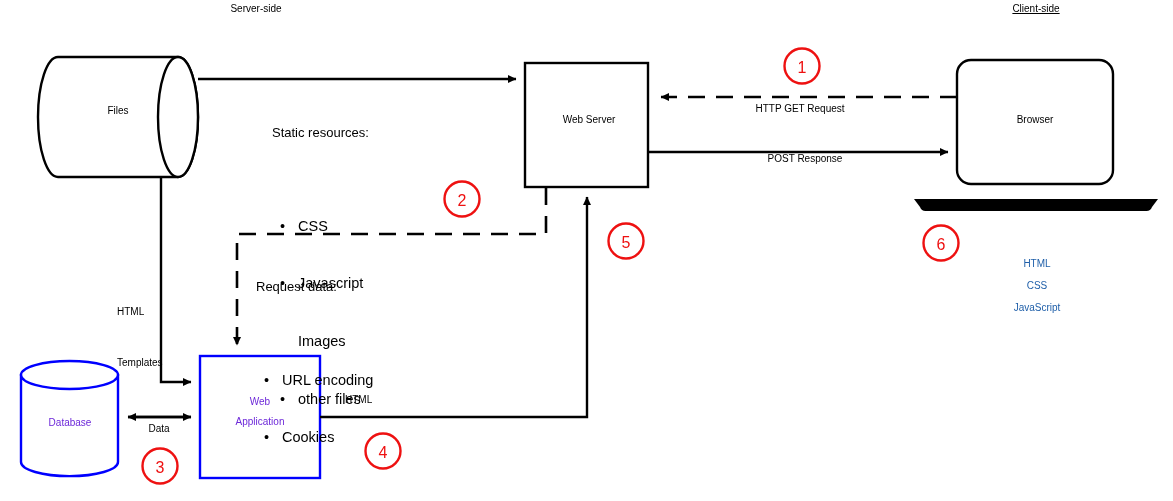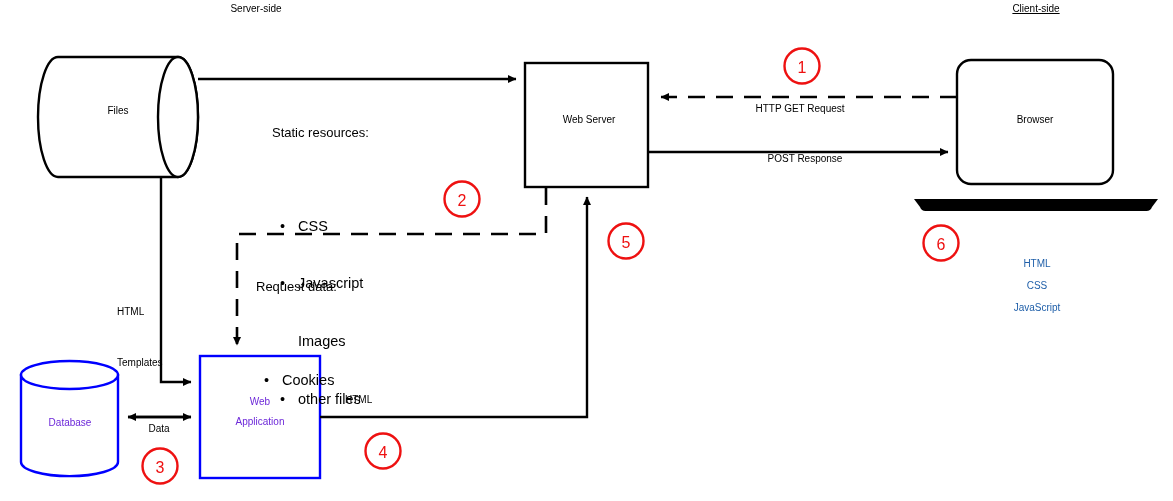--- a/index.html
+++ b/index.html
@@ -114,20 +114,21 @@
       <li class="b">CSS</li>
       <li class="b">Javascript</li>
       <li>Images</li>
       <li class="b">other files</li>
     </ul>
   </div>
 
   <div class="lbl" style="left:256px;top:241px;">
     <div class="t14">Request data:</div>
     <ul class="bl">
+      <li class="b">URL encoding</li>
       <li class="b">Cookies</li>
     </ul>
   </div>
 
   <div class="lbl t15 ctr" style="left:700px;top:103px;width:200px;">HTTP GET Request</div>
   <div class="lbl t15 ctr" style="left:705px;top:153px;width:200px;">POST Response</div>
 
   <div class="lbl t15" style="left:117px;top:306px;">HTML</div>
   <div class="lbl t15" style="left:117px;top:326px;margin-top:31px;">Templates</div>
 

